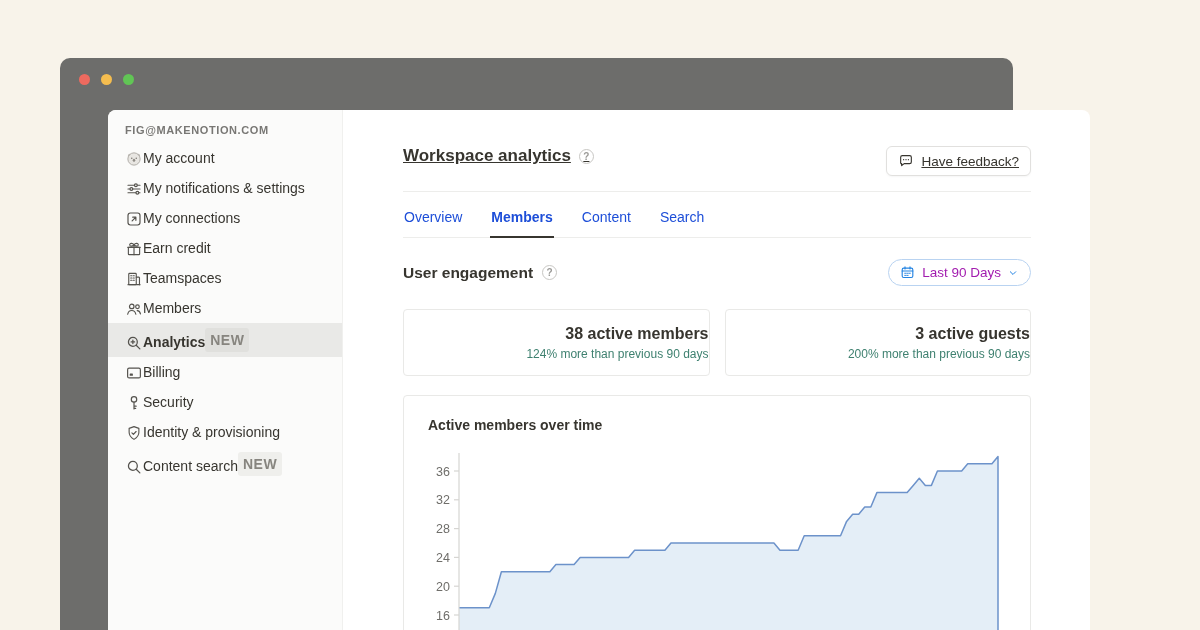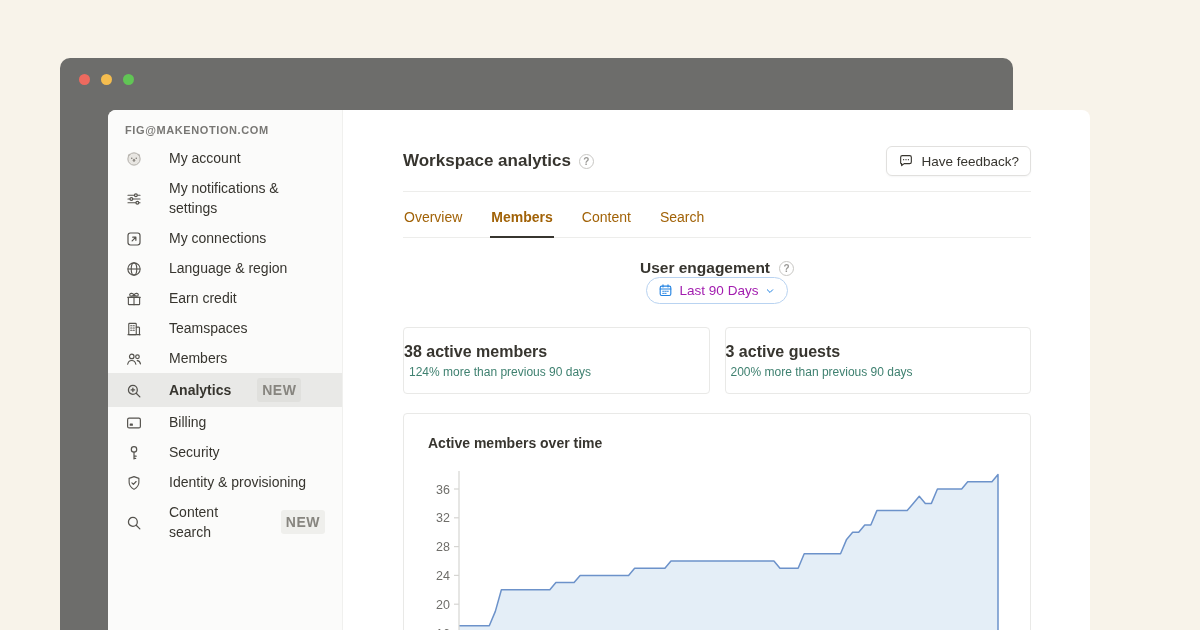--- a/index.html
+++ b/index.html
@@ -15,57 +15,57 @@
   .panel { position:absolute; left:48px; top:52px; width:982px; bottom:0; background:#fff;
            border-radius:8px 8px 0 0; display:flex; overflow:hidden; }
 
   
   .sidebar { width:235px; flex-shrink:0; background:#fbfbfa; border-right:1px solid #f0f0ee;
              padding-top:14px; overflow:hidden; }
   .side-email { padding:0 17px; font-size:11px; font-weight:700; letter-spacing:.6px;
                 color:#787774; margin-bottom:7px; }
   .side-heading { padding:22px 17px 7px; font-size:11px; font-weight:700; letter-spacing:.6px;
                   color:#787774; }
-  .side-item { display:flex; align-items:center; gap:26px; padding:5px 17px;
+  .side-item { display:flex; align-items:flex-end; gap:0; padding:5px 17px;
                font-size:14px; line-height:20px; color:#37352f; cursor:pointer; }
   .side-item .icon { width:18px; height:18px; margin-top:1px; color:#55534e; flex-shrink:0; }
   .side-item .icon svg { width:18px; height:18px; display:block; }
   .side-item.active { background:#e9e9e7; font-weight:700; }
   .side-label { flex:0 1 auto; }
   .badge { font-size:14px; font-weight:700; letter-spacing:.5px; color:#87857f;
            background:#efefec; border-radius:3px; padding:2px 5px; 
            align-self:center; white-space:nowrap; }
   .side-item.active .badge { background:#e0e0dd; }
 
   
   .main { flex:1; padding:36px 62px 0 60px; }
-  .header-row { display:flex; justify-content:space-between; align-items:center; }
+  .header-row { display:flex; justify-content:space-between; align-items:flex-start;text-decoration:underline; }
   .page-title { display:flex; align-items:center; gap:8px; font-size:17px; font-weight:700; }
   .help-circle { width:15px; height:15px; border:1px solid #c8c7c4; border-radius:50%;
                  color:#9b9a97; font-size:10px; font-weight:700; display:flex;
                  align-items:center; justify-content:center; }
   .feedback-btn { display:flex; align-items:center; gap:7px; background:#fff;
                   border:1px solid #e1e0de; border-radius:6px; padding:6px 11px;
                   font-size:13.5px; font-weight:500; color:#37352f; cursor:pointer;
                   box-shadow:0 1px 2px rgba(15,15,15,.04); }
   .divider { height:1px; background:#ededeb; margin-top:15px; }
 
   .tabs { display:flex; gap:27px; margin-top:17px; border-bottom:1px solid #ededeb; }
-  .tab { padding:0 1px 11px; font-size:14px; color:#a16207; cursor:pointer; }
+  .tab { padding:0 1px 11px; font-size:14px; color:#1d4ed8; cursor:pointer; }
   .tab.active { font-weight:700; border-bottom:2px solid #37352f; margin-bottom:-1px; }
 
-  .section-row { margin-top:21px; display:flex; justify-content:space-between; align-items:center;flex-direction:column; }
+  .section-row { margin-top:21px; display:flex; justify-content:space-between; align-items:center; }
   .section-title { display:flex; align-items:center; gap:9px; font-size:15.5px; font-weight:700; }
   .range-pill { display:flex; align-items:center; gap:7px; border:1px solid #b9d3f1;
                 border-radius:999px; background:#fff; padding:5px 12px 5px 11px;
                 color:#a21caf; font-size:13.5px; font-weight:500; cursor:pointer; }
 
   .cards { display:flex; gap:15px; margin-top:23px; }
   .stat-card { flex:1; height:67px; border:1px solid #e9e9e7; border-radius:4px;
-               display:flex; flex-direction:column; align-items:flex-start; justify-content:center;
+               display:flex; flex-direction:column; align-items:flex-end; justify-content:center;
                gap:4px; background:#fff; }
   .stat-value { font-size:16px; font-weight:700; color:#37352f; }
   .stat-delta { font-size:12px; color:#3f8170; display:flex; align-items:center; gap:5px; }
 
   .chart-card { margin-top:19px; border:1px solid #e9e9e7; border-radius:4px; background:#fff;
                 height:400px; padding:21px 24px; }
   .chart-title { font-size:14px; font-weight:700; color:#37352f; }
   #chart-svg { margin-top:14px; display:block; }
 </style>
 </head>
@@ -119,31 +119,20 @@
             <span class="icon">
               <svg viewBox="0 0 24 24" fill="none" stroke="currentColor" stroke-width="1.6" stroke-linecap="round" stroke-linejoin="round">
                 <rect x="4" y="4" width="16" height="16" rx="3.2"></rect>
                 <path d="M9.5 14.5l5-5M10.3 9.5h4.2v4.2"></path>
               </svg>
             </span>
             <span class="side-label">My connections</span>
 
           </div>
 
-          <div class="side-item">
-            <span class="icon">
-              <svg viewBox="0 0 24 24" fill="none" stroke="currentColor" stroke-width="1.5">
-                <circle cx="12" cy="12" r="8.2"></circle>
-                <ellipse cx="12" cy="12" rx="3.7" ry="8.2"></ellipse>
-                <line x1="3.8" y1="12" x2="20.2" y2="12"></line>
-              </svg>
-            </span>
-            <span class="side-label">Language &amp; region</span>
-
-          </div>
 
           <div class="side-item">
             <span class="icon">
               <svg viewBox="0 0 24 24" fill="none" stroke="currentColor" stroke-width="1.5" stroke-linecap="round" stroke-linejoin="round">
                 <rect x="4.5" y="9.8" width="15" height="9.7" rx="1"></rect>
                 <line x1="3.6" y1="9.8" x2="20.4" y2="9.8"></line>
                 <line x1="12" y1="6.6" x2="12" y2="19.5"></line>
                 <path d="M12 6.6c-1.6-3.2-6.2-2.6-5.7.1.3 1.9 3.1 2 5.7-.1z"></path>
                 <path d="M12 6.6c1.6-3.2 6.2-2.6 5.7.1-.3 1.9-3.1 2-5.7-.1z"></path>
               </svg>

